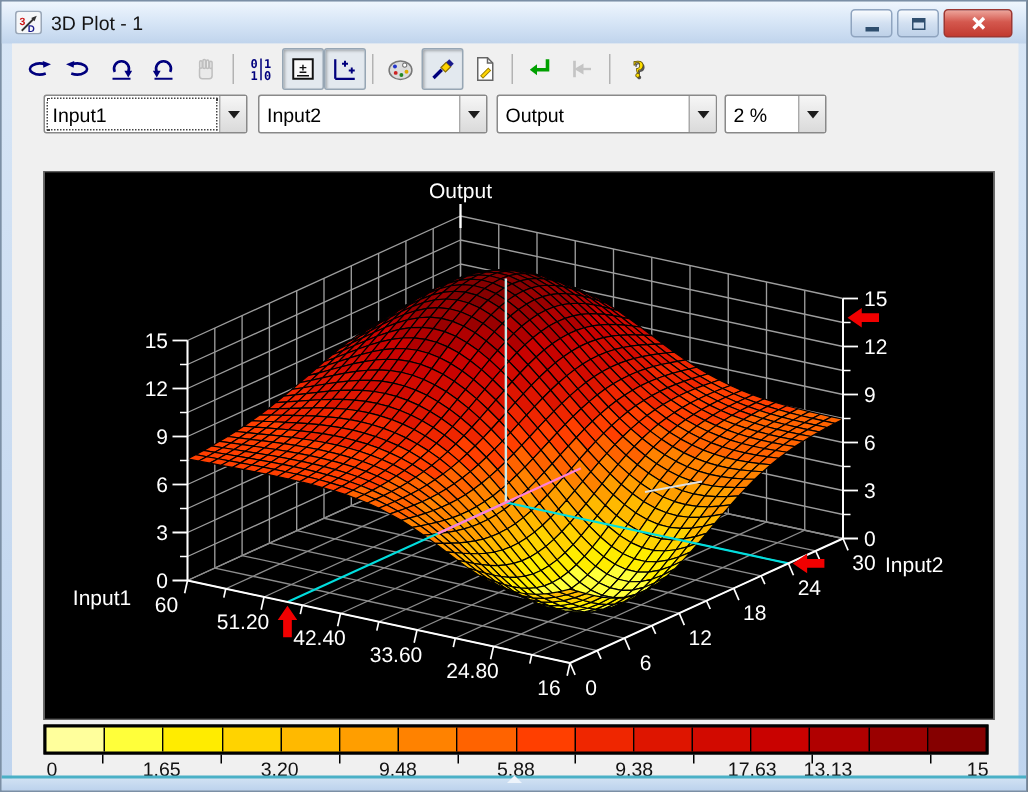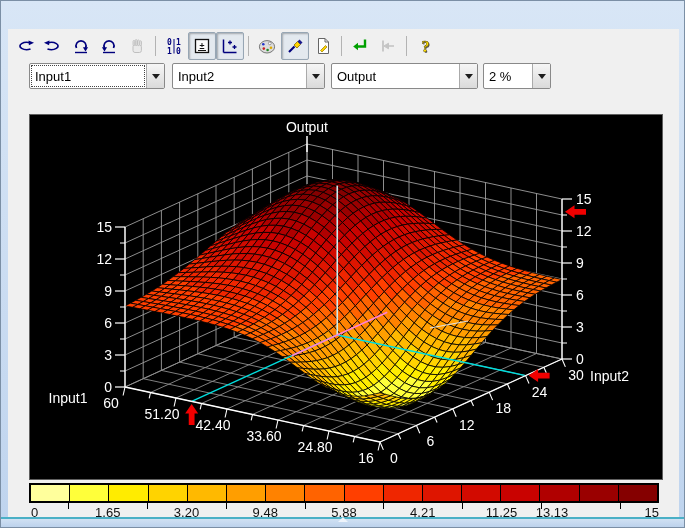--- a/index.html
+++ b/index.html
@@ -46,20 +46,43 @@
   .bottom-strip{position:absolute;left:0;bottom:0;width:100%;height:10px;border-top:2px solid #4ab0c6;
     background:linear-gradient(#d0e1f3,#bcd2ec);box-sizing:border-box;}
   .notch{position:absolute;left:50%;top:-2px;width:0;height:0;transform:translateX(-50%);
     border-left:5px solid transparent;border-right:5px solid transparent;border-bottom:5px solid #eef4fb;}
 </style>
 </head>
 <body>
 
 <div class="window">
 
+  <div class="titlebar">
+    <svg class="title-icon" viewBox="0 0 18 16">
+      <rect x="0.5" y="0.5" width="17" height="15" rx="2" fill="#f5f7f9" stroke="#9aa7b8"></rect>
+      <path d="M4.5 13.5 L13 5" stroke="#333" stroke-width="1.2" fill="none"></path>
+      <polygon points="14.5,3.5 10.8,5 13,7.2" fill="#333"></polygon>
+      <text x="3" y="9.5" font-size="7" font-weight="bold" fill="#cc1111" font-family="Liberation Sans, sans-serif">3</text>
+      <text x="8.5" y="14.5" font-size="6.5" font-weight="bold" fill="#1a1a8c" font-family="Liberation Sans, sans-serif">D</text>
+    </svg>
+    <span class="title-text">3D Plot - 1</span>
+    <div class="win-btns">
+      <div class="win-btn min">
+          <span class="glyph-min"></span>
+        </div>
+      <div class="win-btn max">
+          <span class="glyph-max"></span>
+        </div>
+      <div class="win-btn close">
+        <svg width="11" height="11" viewBox="0 0 11 11">
+          <path d="M2 2 L9 9 M9 2 L2 9" stroke="#fff" stroke-width="2.2"></path>
+        </svg>
+      </div>
+    </div>
+  </div>
 
   <div class="content">
 
     <div class="toolbar">
       <div class="tb-btn">
         <svg width="20" height="20" viewBox="0 0 20 20">
           <path d="M15.5 13 A6.8 3.6 0 1 1 15.5 7" fill="none" stroke="#00007d" stroke-width="1.7"></path>
           <polygon points="19,6.8 13.5,4.6 13.9,9.2" fill="#00007d"></polygon>
         </svg>
       </div>
@@ -1542,22 +1565,22 @@
           <div class="cb-tick" style="left: 275.625px;"></div>
           <div class="cb-tick" style="left: 354.375px;"></div>
           <div class="cb-tick" style="left: 433.125px;"></div>
           <div class="cb-tick" style="left: 511.875px;"></div>
           <div class="cb-tick" style="left: 590.625px;"></div>
           <div class="cb-label first" style="left: 2px;">0</div>
           <div class="cb-label" style="left: 78.75px;">1.65</div>
           <div class="cb-label" style="left: 157.5px;">3.20</div>
           <div class="cb-label" style="left: 236.25px;">9.48</div>
           <div class="cb-label" style="left: 315px;">5.88</div>
-          <div class="cb-label" style="left: 393.75px;">4.21</div>
-          <div class="cb-label" style="left: 472.5px;">11.25</div>
+          <div class="cb-label" style="left: 393.75px;">9.38</div>
+          <div class="cb-label" style="left: 472.5px;">17.63</div>
           <div class="cb-label" style="left: 523px;">13.13</div>
           <div class="cb-label last" style="left: 630px;">15</div>
         </div>
     </div>
 
   </div>
 
   <div class="bottom-strip">
     <div class="notch"></div>
   </div>

